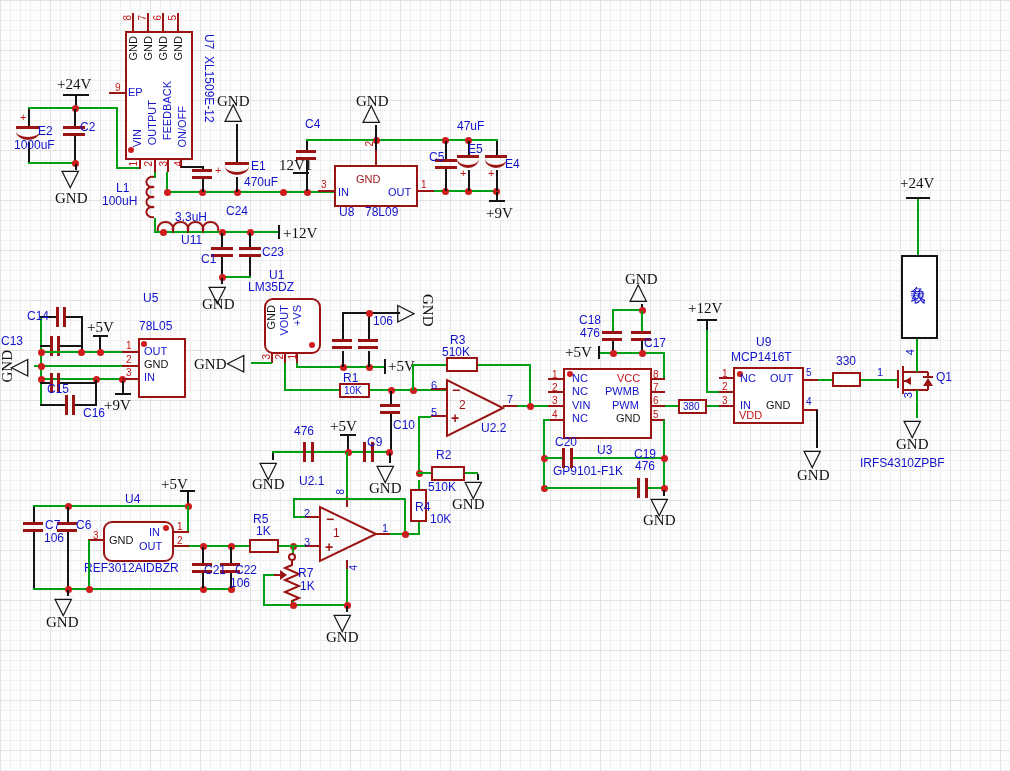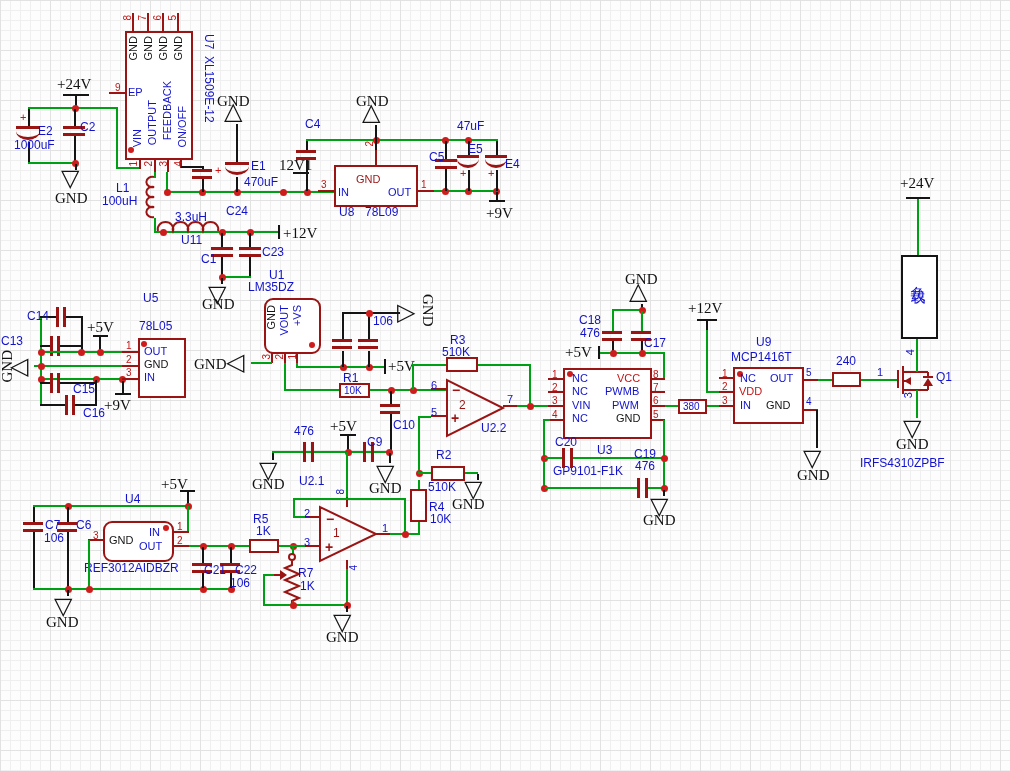--- a/index.html
+++ b/index.html
@@ -237,21 +237,21 @@
 <i class="d" style="left:41px;top:366px"></i>
 <i class="w" style="left:40px;top:378px;width:82px;height:2px"></i>
 <i class="d" style="left:41px;top:379px"></i>
 <i class="d" style="left:96px;top:379px"></i>
 <i class="d" style="left:122px;top:379px"></i>
 <i class="b" style="left:40px;top:382px;width:10px;height:2px"></i>
 <i class="p" style="left:50px;top:373px;width:3px;height:20px"></i>
 <i class="p" style="left:57px;top:373px;width:3px;height:20px"></i>
 <i class="b" style="left:60px;top:382px;width:36px;height:2px"></i>
 <i class="b" style="left:95px;top:380px;width:2px;height:4px"></i>
-<span class="t" style="left:73px;top:383px">C15</span>
+<span class="t" style="left:47px;top:383px">C15</span>
 <i class="b" style="left:40px;top:404px;width:25px;height:2px"></i>
 <i class="p" style="left:65px;top:395px;width:3px;height:20px"></i>
 <i class="p" style="left:72px;top:395px;width:3px;height:20px"></i>
 <i class="b" style="left:75px;top:404px;width:21px;height:2px"></i>
 <i class="b" style="left:95px;top:381px;width:2px;height:25px"></i>
 <span class="t" style="left:83px;top:407px">C16</span>
 <i class="b" style="left:122px;top:381px;width:2px;height:12px"></i>
 <i class="b" style="left:115px;top:393px;width:16px;height:2px"></i>
 <span class="k" style="left:104px;top:398px">+9V</span>
 <div class="box" style="left:138px;top:338px;width:48px;height:60px"></div>
@@ -364,21 +364,21 @@
 <i class="w" style="left:418px;top:472px;width:13px;height:2px"></i>
 <div class="rb" style="left:431px;top:466px;width:34px;height:15px"></div>
 <span class="t" style="left:436px;top:449px">R2</span>
 <span class="t" style="left:428px;top:481px">510K</span>
 <i class="w" style="left:465px;top:472px;width:13px;height:2px"></i>
 <i class="b" style="left:477px;top:474px;width:2px;height:6px"></i>
 <span class="gn" style="left:464px;top:477px">▽</span>
 <span class="k" style="left:452px;top:497px">GND</span>
 <i class="w" style="left:418px;top:480px;width:2px;height:9px"></i>
 <div class="rb" style="left:410px;top:489px;width:17px;height:33px"></div>
-<span class="t" style="left:429px;top:501px">R4</span>
+<span class="t" style="left:415px;top:501px">R4</span>
 <span class="t" style="left:430px;top:513px">10K</span>
 <i class="w" style="left:418px;top:522px;width:2px;height:13px"></i>
 
 <svg style="left:319px;top:506px" width="60" height="58">
       <polygon points="1,1 1,55 57,28" fill="none" stroke="#9b1414" stroke-width="2"></polygon>
     </svg>
 <i class="p" style="left:304px;top:516px;width:15px;height:2px"></i>
 <i class="p" style="left:304px;top:545px;width:15px;height:2px"></i>
 <i class="p" style="left:376px;top:533px;width:14px;height:2px"></i>
 <span class="pn bl" style="left:304px;top:508px;font-size:11px">2</span>
@@ -566,36 +566,36 @@
 <i class="w" style="left:706px;top:391px;width:14px;height:2px"></i>
 <div class="box" style="left:733px;top:367px;width:71px;height:57px"></div>
 <i class="p" style="left:719px;top:377px;width:15px;height:2px"></i>
 <i class="p" style="left:719px;top:391px;width:15px;height:2px"></i>
 <i class="p" style="left:719px;top:405px;width:15px;height:2px"></i>
 <span class="pn" style="left:722px;top:369px">1</span>
 <span class="pn" style="left:722px;top:382px">2</span>
 <span class="pn" style="left:722px;top:396px">3</span>
 <i class="pd" style="left:737px;top:371px"></i>
 <span class="in bl" style="left:740px;top:373px">NC</span>
-<span class="in rd" style="left:739px;top:386px">VDD</span>
+<span class="in rd" style="left:739px;top:410px">VDD</span>
 <span class="in bl" style="left:740px;top:400px">IN</span>
 <span class="in bl" style="left:770px;top:373px">OUT</span>
 <span class="in bk" style="left:766px;top:400px">GND</span>
 <span class="t" style="left:756px;top:336px">U9</span>
 <span class="t" style="left:731px;top:351px">MCP1416T</span>
 <i class="p" style="left:804px;top:379px;width:14px;height:2px"></i>
 <span class="pn bl" style="left:806px;top: 368px">5</span>
 <i class="p" style="left:804px;top:409px;width:14px;height:2px"></i>
 <span class="pn bl" style="left:806px;top:397px">4</span>
 <i class="b" style="left:816px;top:410px;width:2px;height:38px"></i>
 <span class="gn" style="left:803px;top:446px">▽</span>
 <span class="k" style="left:797px;top:468px">GND</span>
 <i class="w" style="left:818px;top:379px;width:14px;height:2px"></i>
 <div class="rb" style="left:832px;top:372px;width:29px;height:15px"></div>
-<span class="t" style="left:836px;top:355px">240</span>
+<span class="t" style="left:836px;top:355px">330</span>
 <i class="w" style="left:861px;top:379px;width:36px;height:2px"></i>
 <span class="pn bl" style="left:877px;top:367px;font-size:11px">1</span>
 
 <svg style="left:893px;top:358px" width="48" height="40">
 <line x1="5" y1="12" x2="5" y2="30" stroke="#9b1414" stroke-width="2"></line>
 <line x1="10" y1="8" x2="10" y2="36" stroke="#9b1414" stroke-width="2"></line>
 <line x1="10" y1="14" x2="24" y2="14" stroke="#9b1414" stroke-width="2"></line>
 <line x1="10" y1="32" x2="24" y2="32" stroke="#9b1414" stroke-width="2"></line>
 <polygon points="11,23 18,19 18,27" fill="#9b1414"></polygon>
 <line x1="10" y1="23" x2="18" y2="23" stroke="#9b1414" stroke-width="2"></line>

